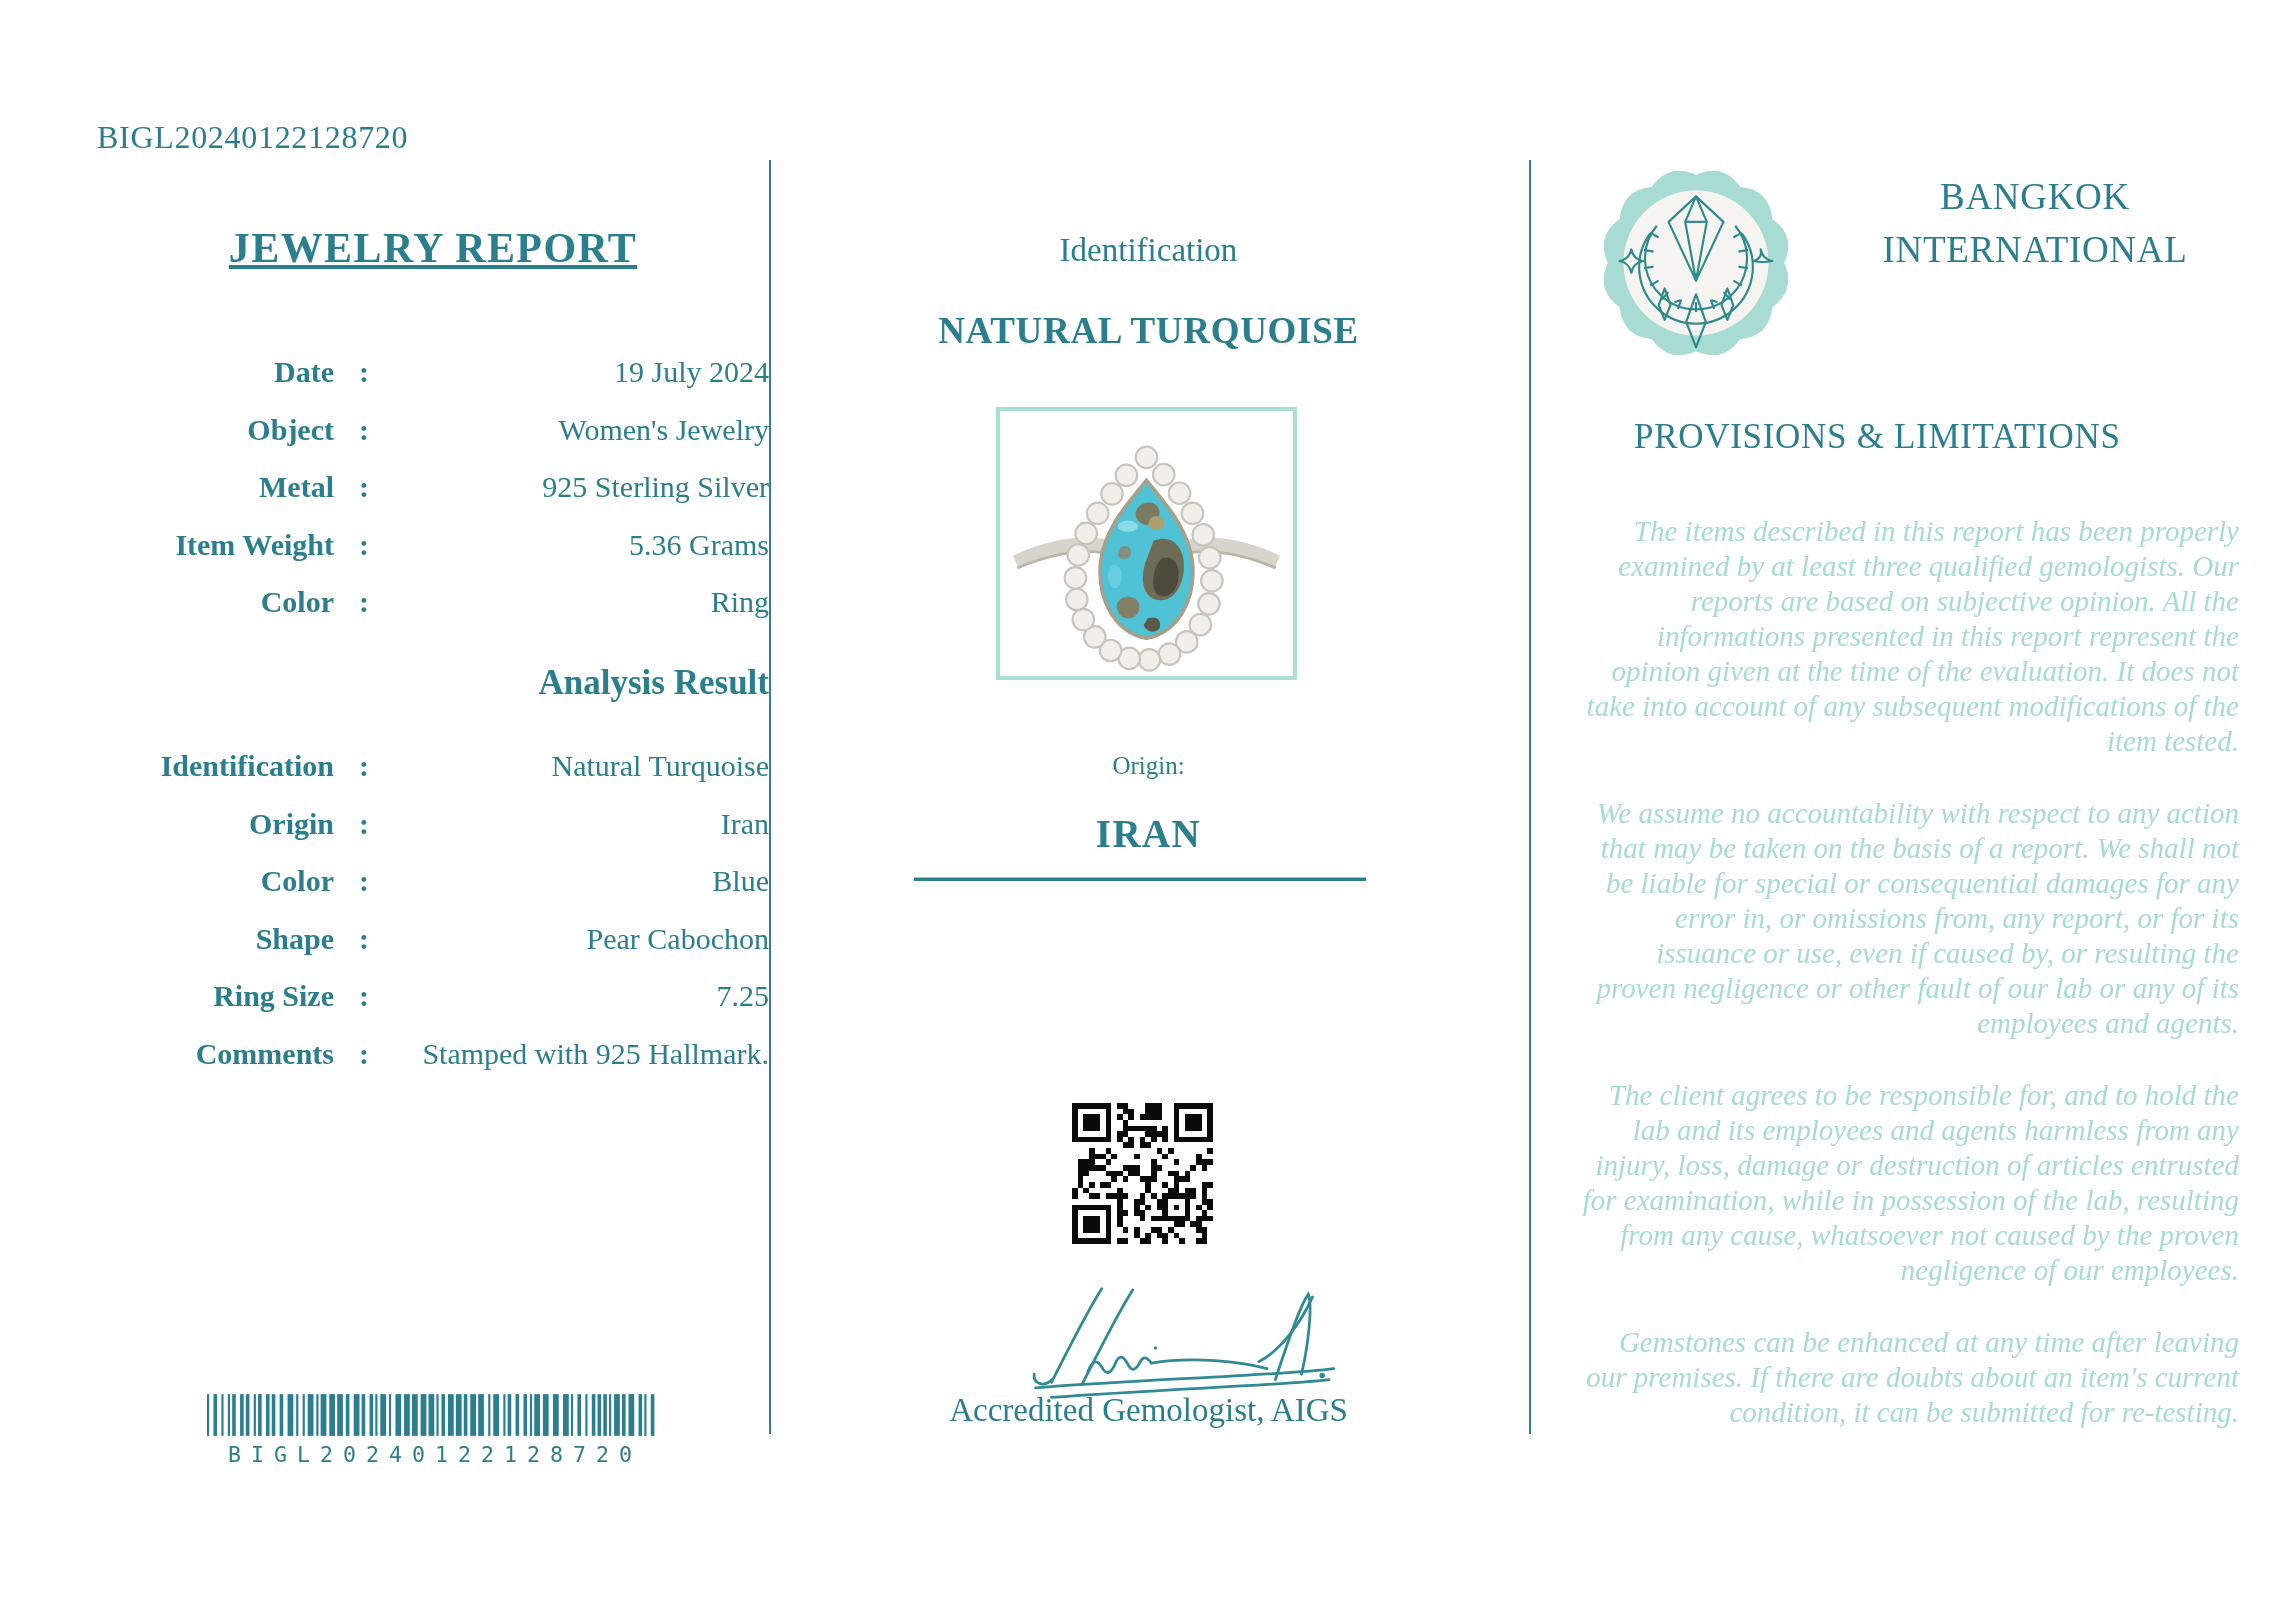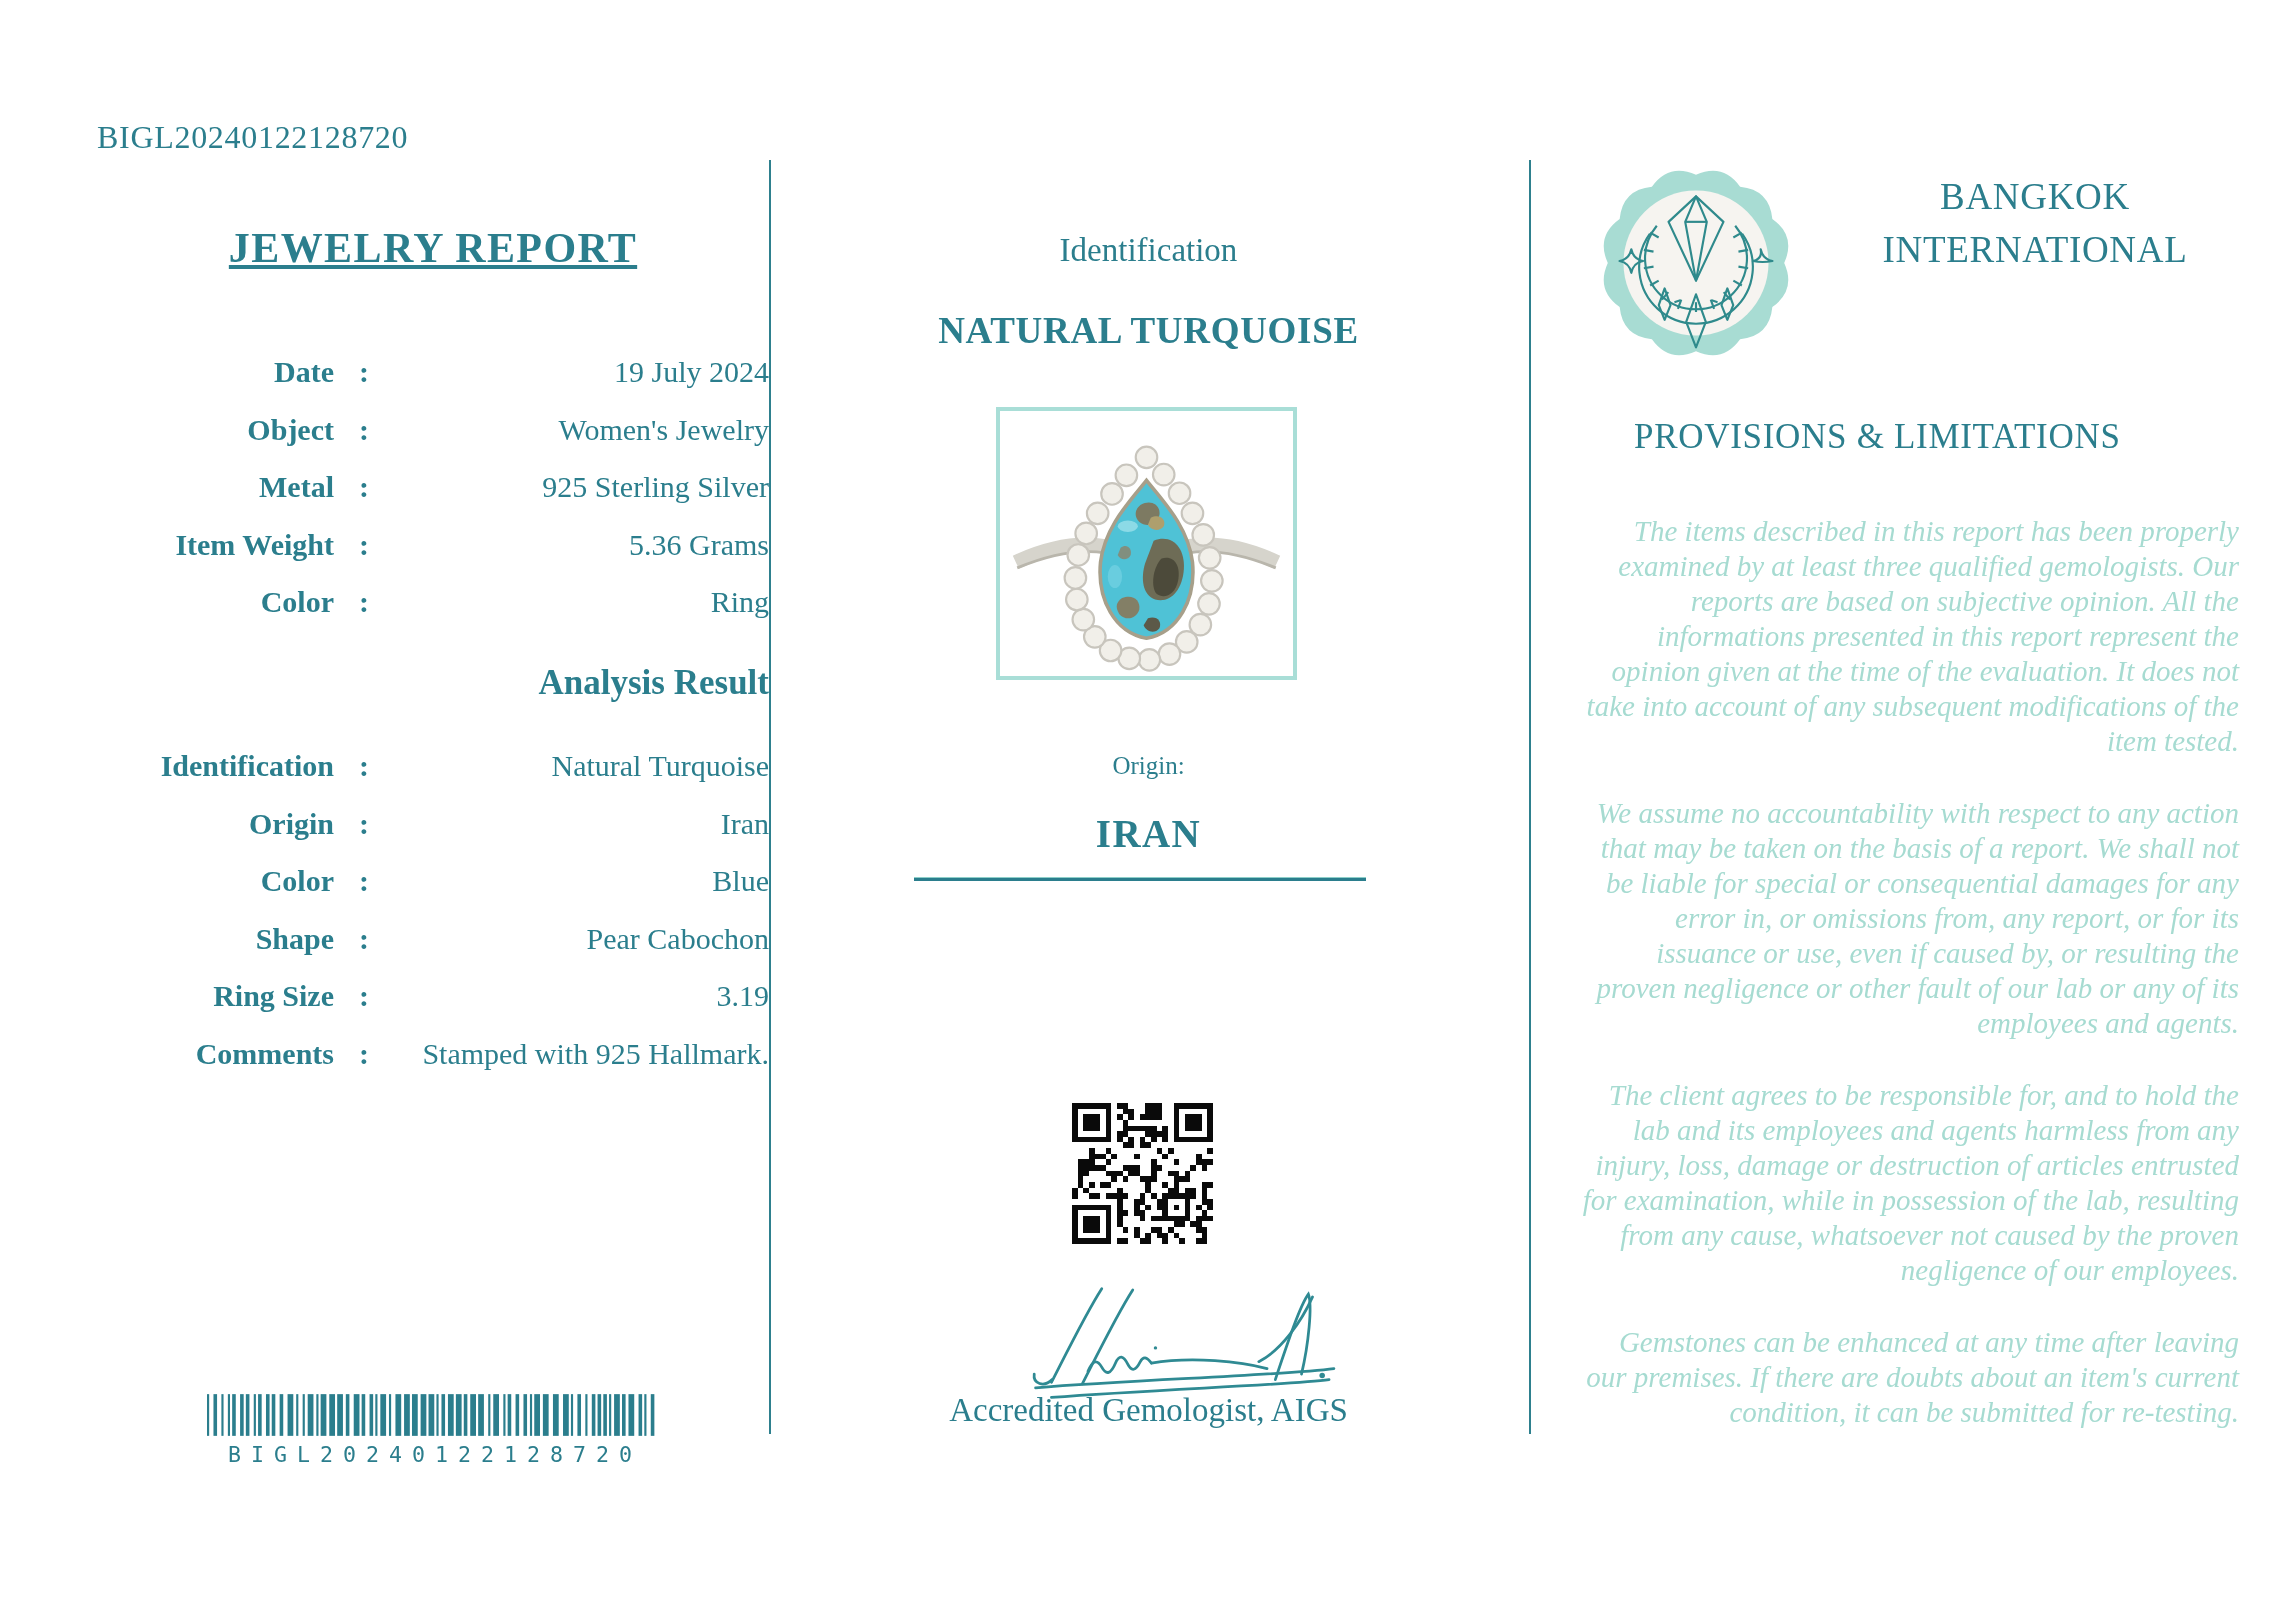--- a/index.html
+++ b/index.html
@@ -112,21 +112,21 @@
           <span class="kv-value">Blue</span>
       </div>
       <div class="kv-row">
         <span class="kv-label">Shape</span>
           <span class="kv-colon">:</span>
           <span class="kv-value">Pear Cabochon</span>
       </div>
       <div class="kv-row">
         <span class="kv-label">Ring Size</span>
           <span class="kv-colon">:</span>
-          <span class="kv-value">3.19</span>
+          <span class="kv-value">7.25</span>
       </div>
       <div class="kv-row">
         <span class="kv-label">Comments</span>
           <span class="kv-colon">:</span>
           <span class="kv-value">Stamped with 925 Hallmark.</span>
       </div>
     </div>
 
     <div class="barcode-wrap">
       <svg id="barcode-svg" width="456" height="42" viewBox="0 0 634 58">

